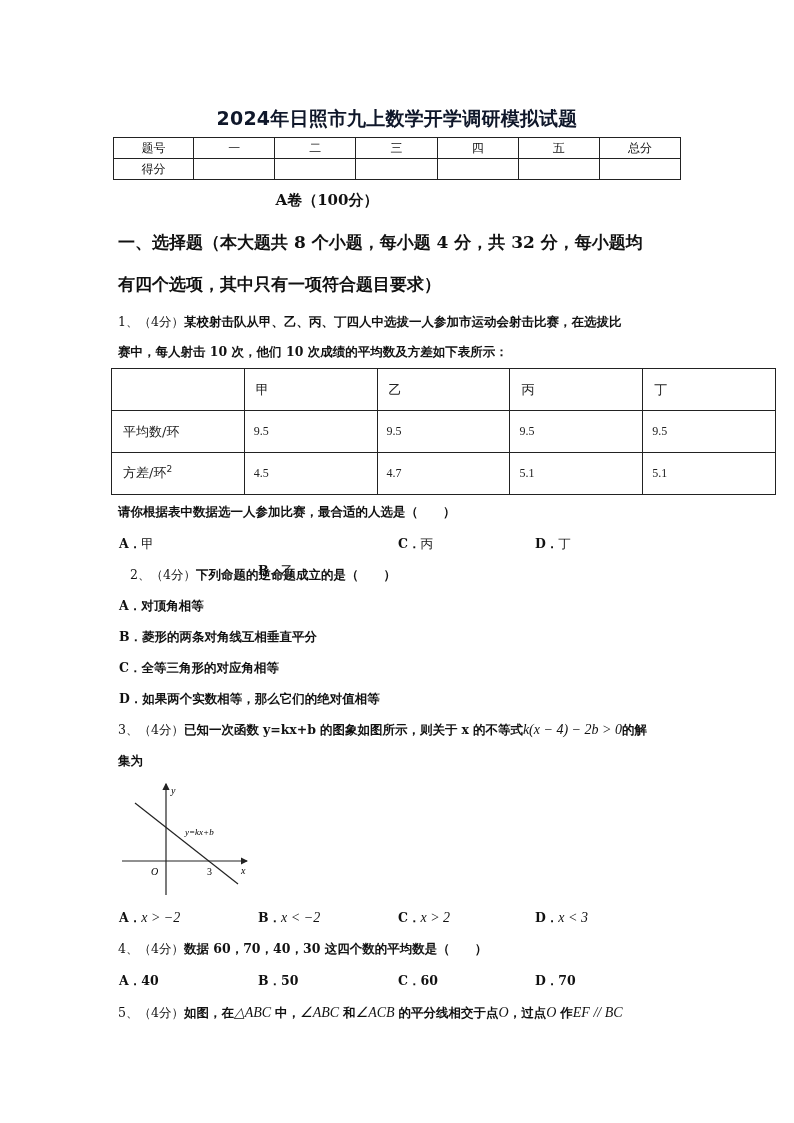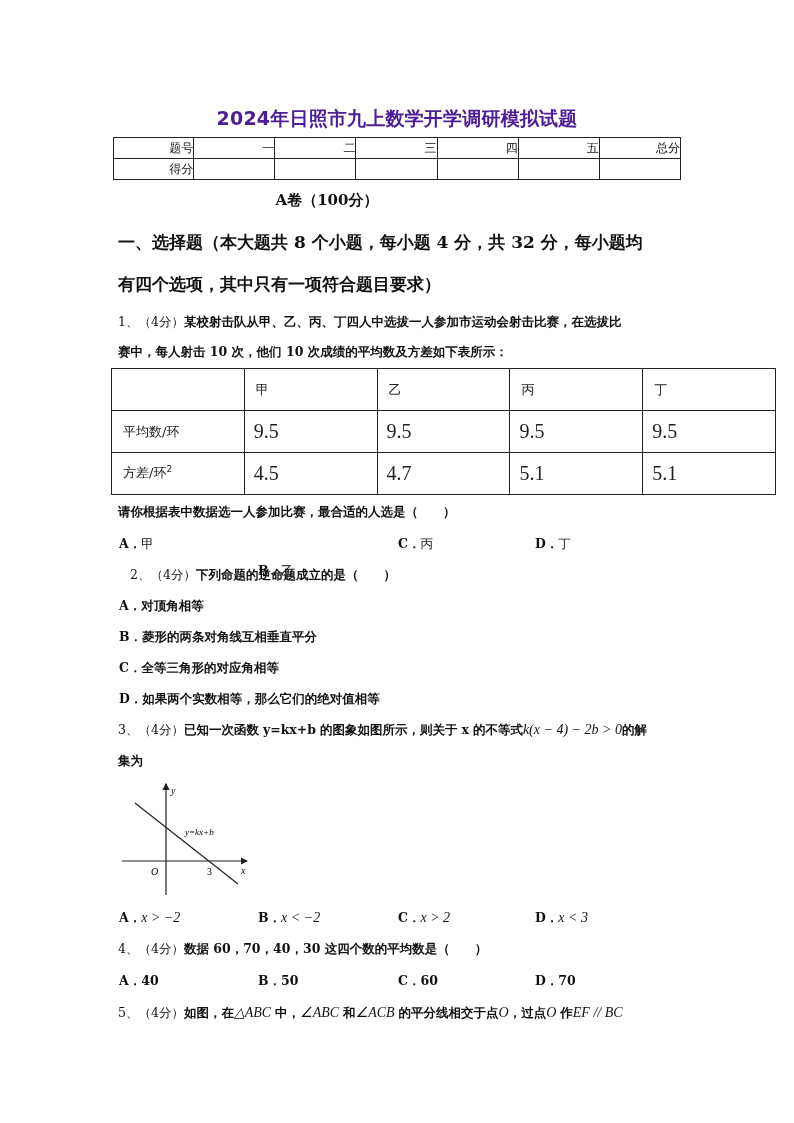--- a/index.html
+++ b/index.html
@@ -1,35 +1,35 @@
 <!DOCTYPE html>
 <html><head>
 <meta charset="utf-8">
 <style>
   html, body { margin: 0; padding: 0; background: #ffffff; }
   body { width: 794px; height: 1123px; position: relative; overflow: hidden;
          font-family: "DejaVu Serif", "Liberation Serif", serif; color: #111; }
   .abs { position: absolute; white-space: nowrap; }
   .title { left: 0; width: 794px; top: 106px; text-align: center; font-family: "DejaVu Sans", "Liberation Sans", sans-serif;
-           font-weight: bold; font-size: 19px; letter-spacing: 0.2px; color: #4c1d95; }
+           font-weight: bold; font-size: 19px; letter-spacing: 0.2px; color: #0f172a; }
   table { border-collapse: collapse; position: absolute; }
   .score-table { left: 113px; top: 137px; width: 568px; }
-  .score-table td { border: 1px solid #222; height: 20px; padding: 0; text-align: right; font-size: 12px;
+  .score-table td { border: 1px solid #222; height: 20px; padding: 0; text-align: center; font-size: 12px;
                     font-family: "DejaVu Sans", "Liberation Sans", sans-serif; line-height: 20px; }
   .score-table td.c0 { width: 79px; }
   .score-table td.cn { width: 80px; }
   .paper { left: 0; width: 654px; top: 191px; text-align: center; font-size: 15px; font-weight: bold; }
   .section { left: 118px; font-size: 17px; font-weight: bold; }
   .q { left: 118px; font-size: 12.5px; }
   .qnum { font-weight: normal; }
   .qtext { font-weight: bold; }
   .data-table { left: 111px; top: 368px; width: 665px; }
   .data-table td { border: 1px solid #222; height: 41px; padding: 0 0 0 11px; text-align: left; vertical-align: middle;
                    font-size: 13px; font-family: "DejaVu Sans", "Liberation Sans", sans-serif; color: #222; }
-  .data-table td.cell-num { font-family: "Liberation Serif", serif; font-size: 20px; padding-left: 9px; }
+  .data-table td.cell-num { font-family: "Liberation Serif", serif; font-size: 12px; padding-left: 9px; }
   .data-table td.h0 { width: 121px; }
   .data-table td.hn { width: 121px; }
   .opt { font-size: 12.5px; font-weight: bold; }
   .opt .math { font-style: italic; font-weight: normal; font-family: "Liberation Serif", serif; font-size: 14px; }
   .math-i { font-style: italic; font-family: "Liberation Serif", serif; font-weight: normal; font-size: 14px; }
   sup { font-size: 9px; }
   svg text { font-family: "Liberation Serif", serif; font-style: italic; }
 </style>
 </head>
 <body>

